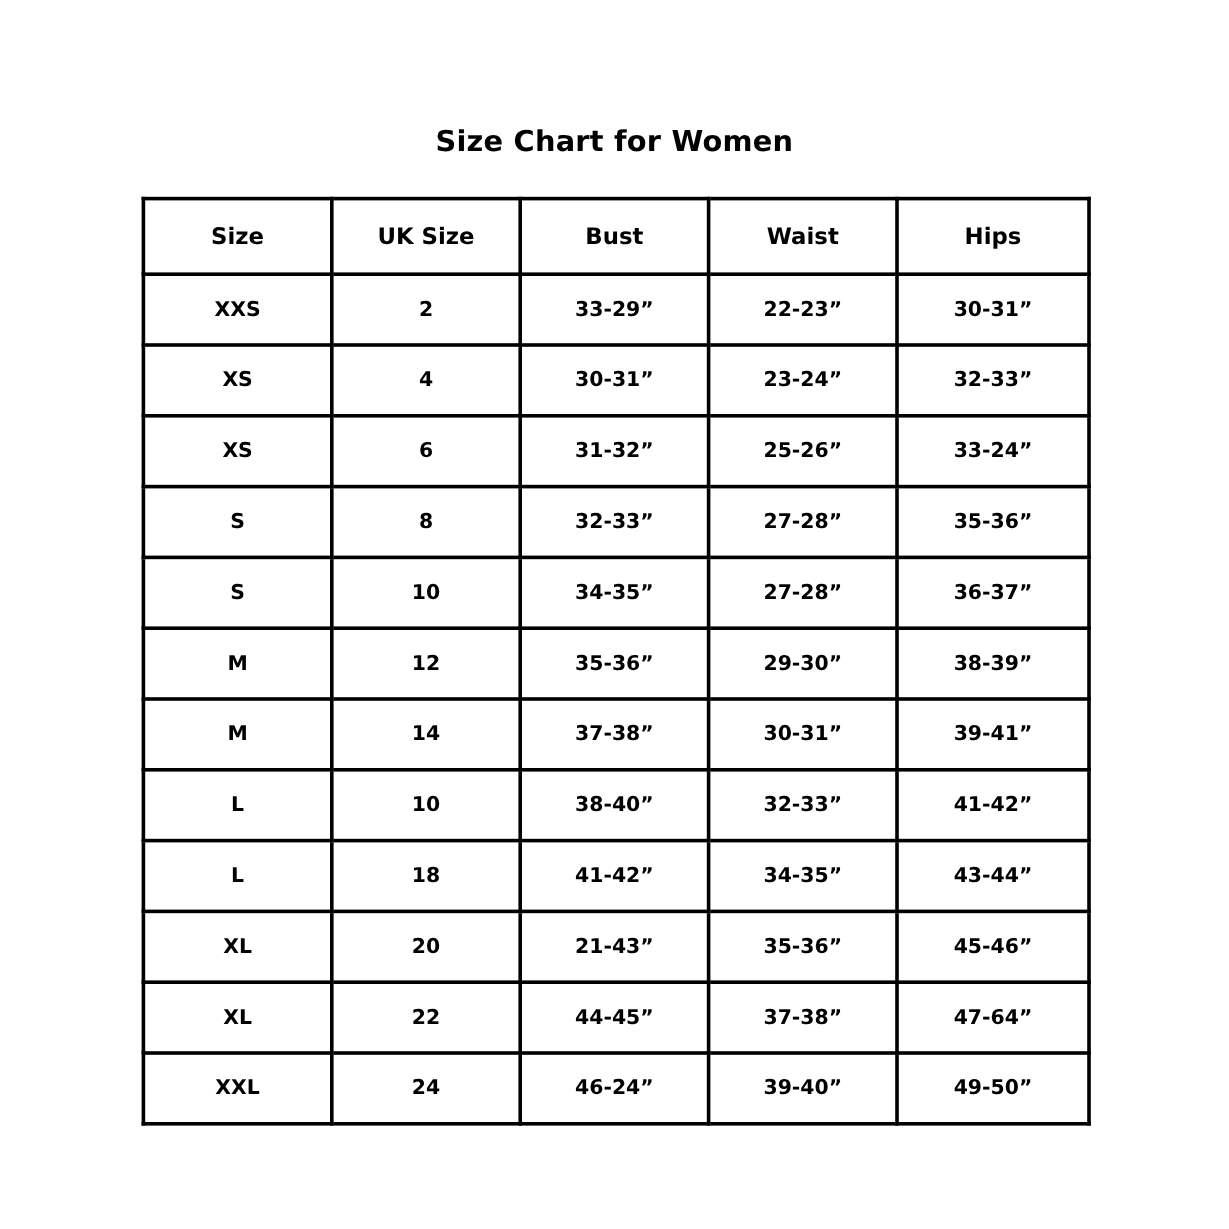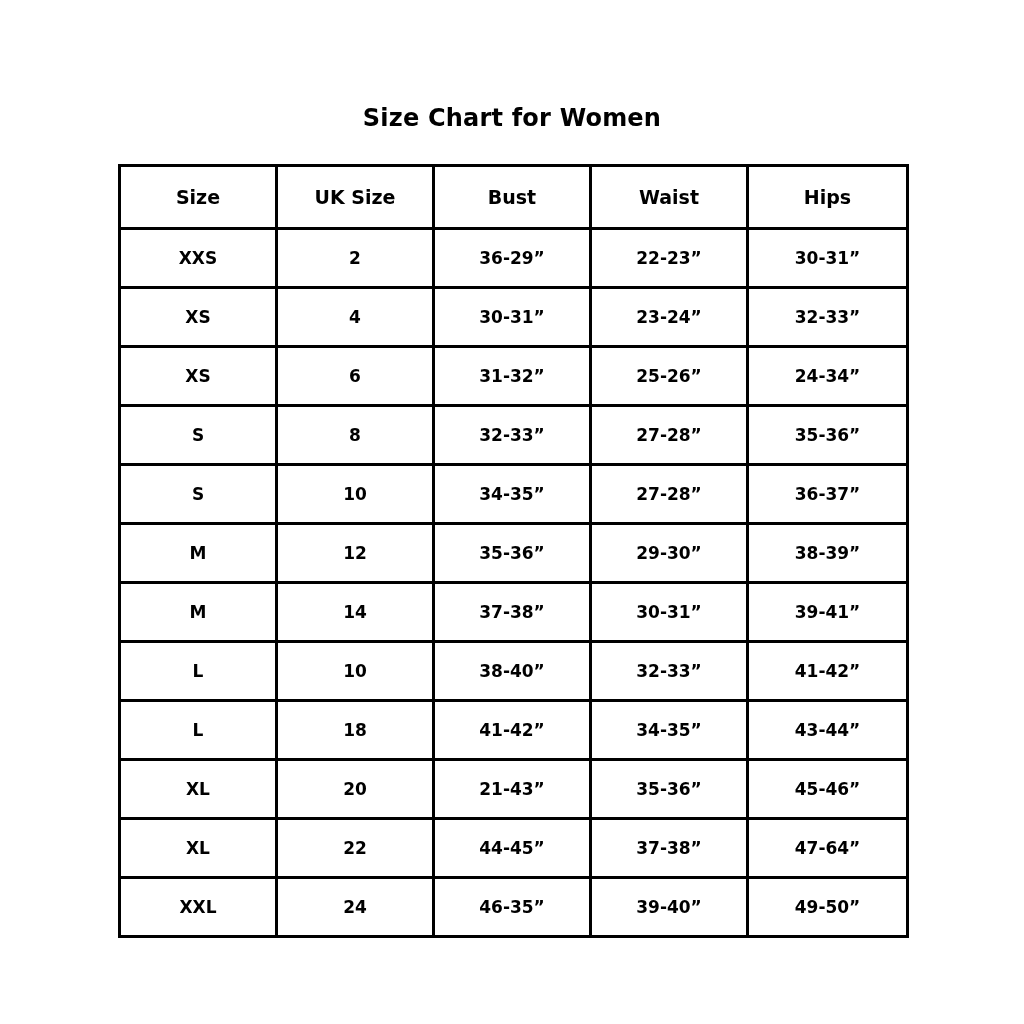--- a/index.html
+++ b/index.html
@@ -85,37 +85,37 @@
           <th>UK Size</th>
           <th>Bust</th>
           <th>Waist</th>
           <th>Hips</th>
         </tr>
       </thead>
       <tbody>
         <tr>
           <td>XXS</td>
           <td>2</td>
-          <td>36-29”</td>
+          <td>33-29”</td>
           <td>22-23”</td>
           <td>30-31”</td>
         </tr>
         <tr>
           <td>XS</td>
           <td>4</td>
           <td>30-31”</td>
           <td>23-24”</td>
           <td>32-33”</td>
         </tr>
         <tr>
           <td>XS</td>
           <td>6</td>
           <td>31-32”</td>
           <td>25-26”</td>
-          <td>24-34”</td>
+          <td>33-24”</td>
         </tr>
         <tr>
           <td>S</td>
           <td>8</td>
           <td>32-33”</td>
           <td>27-28”</td>
           <td>35-36”</td>
         </tr>
         <tr>
           <td>S</td>
@@ -162,21 +162,21 @@
         <tr>
           <td>XL</td>
           <td>22</td>
           <td>44-45”</td>
           <td>37-38”</td>
           <td>47-64”</td>
         </tr>
         <tr>
           <td>XXL</td>
           <td>24</td>
-          <td>46-35”</td>
+          <td>46-24”</td>
           <td>39-40”</td>
           <td>49-50”</td>
         </tr>
       </tbody>
     </table>
   </div>
 
 </div>
 
 </body></html>

